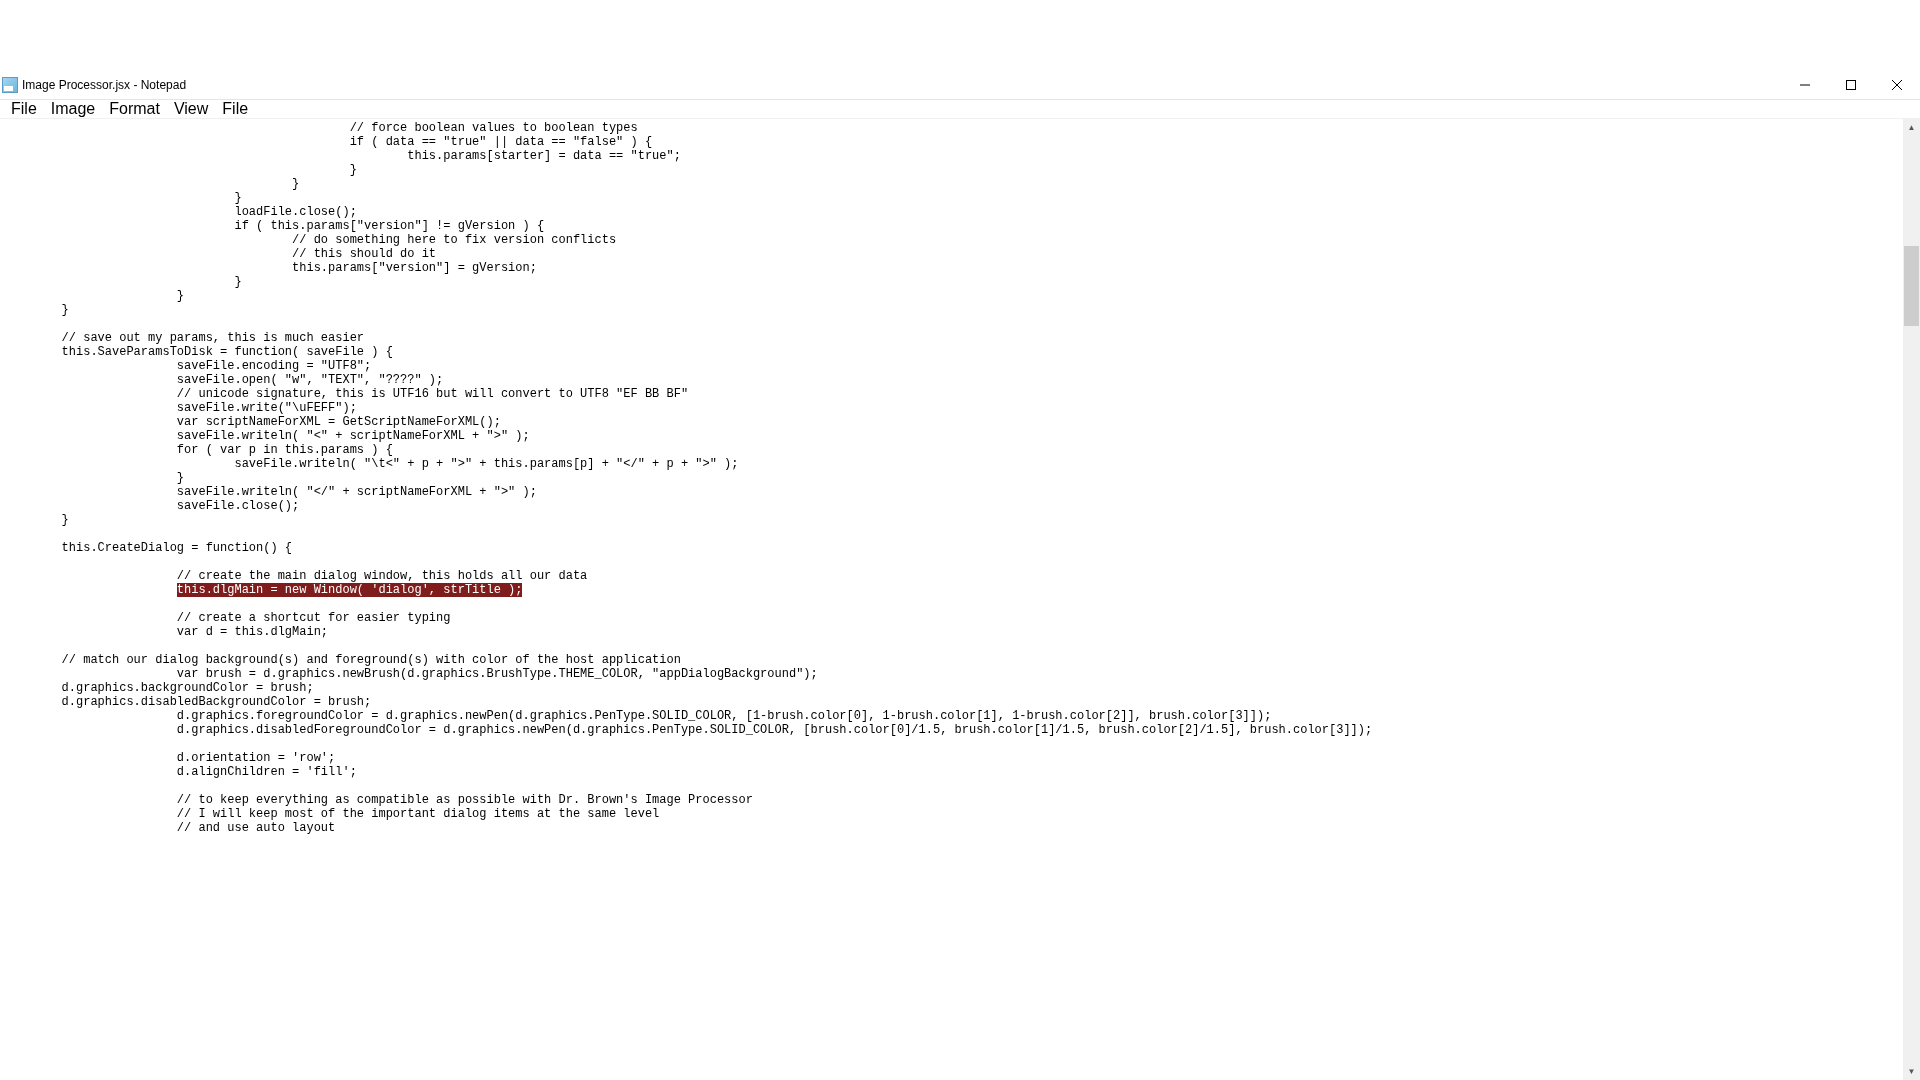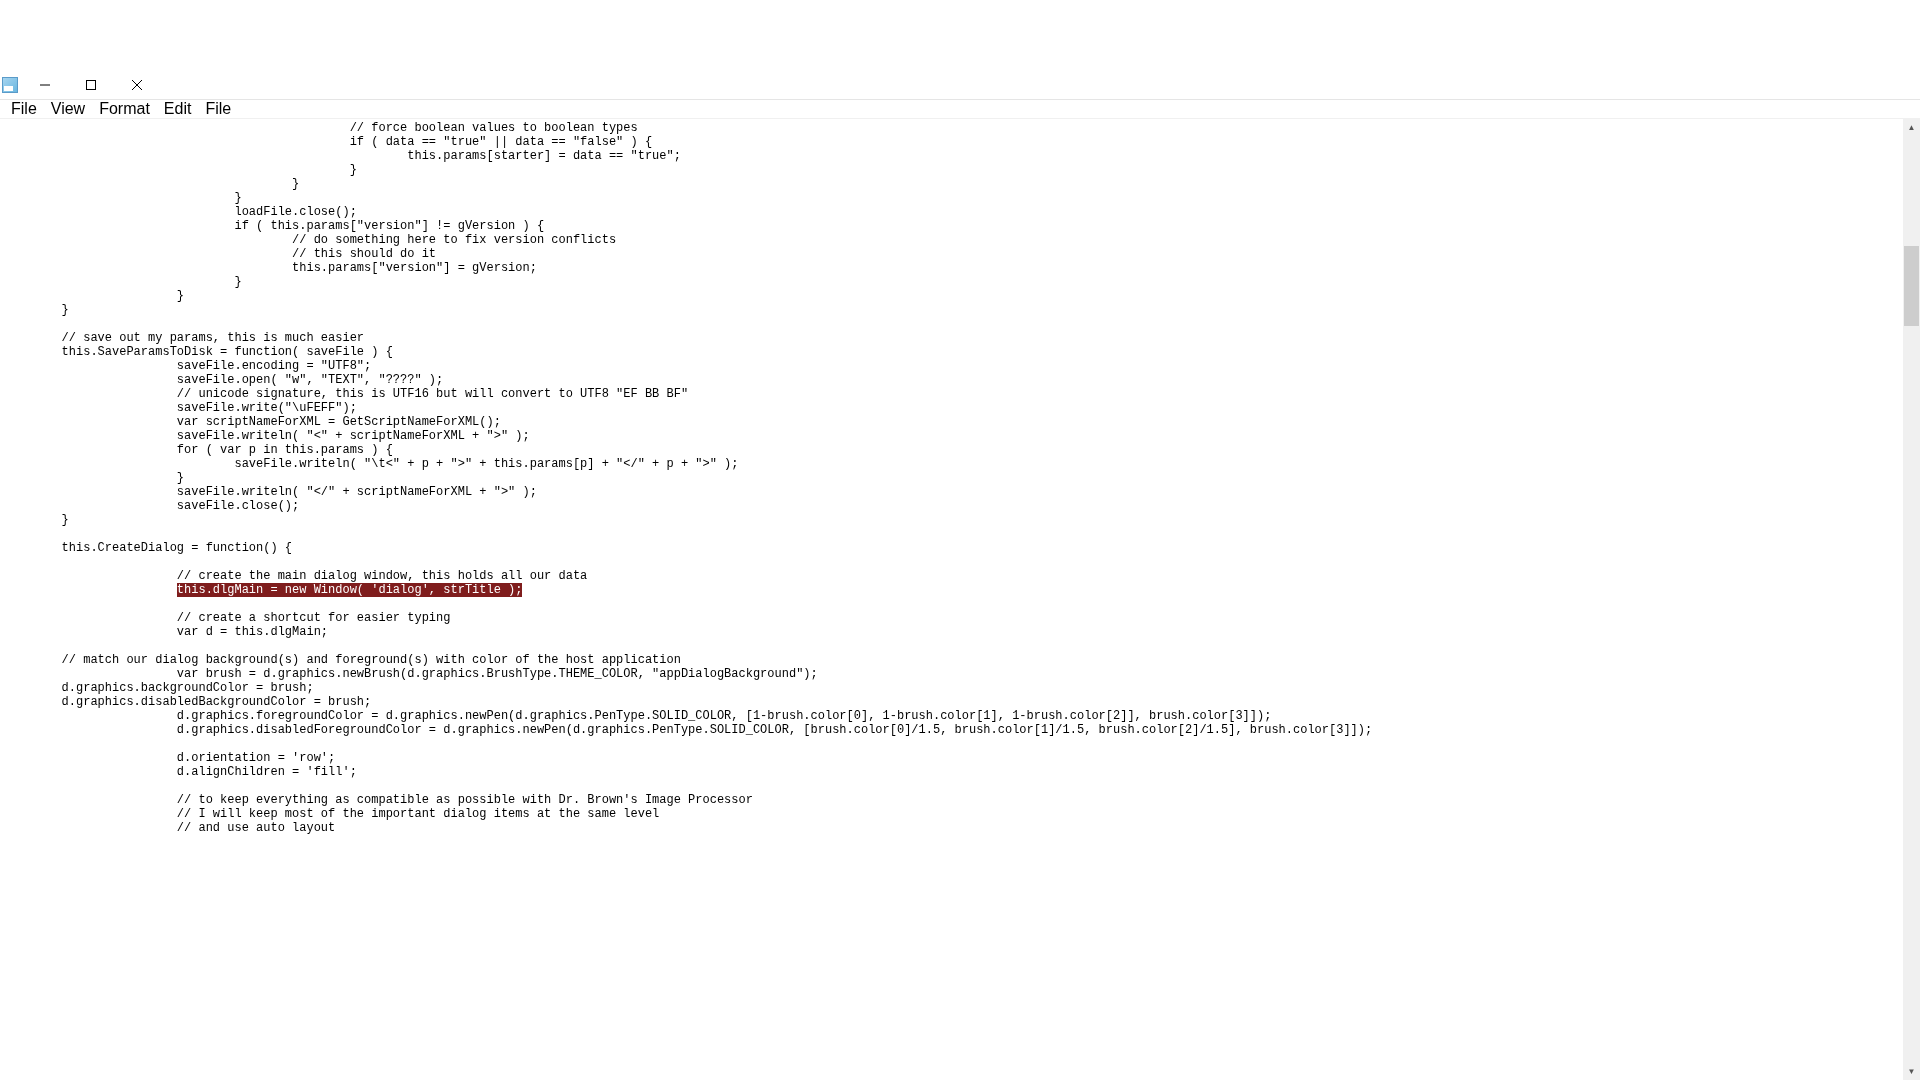--- a/index.html
+++ b/index.html
@@ -114,20 +114,21 @@
 }
 .vscroll-btn.down { position: absolute; bottom: 0; left: 0; right: 0; }
 </style>
 </head>
 <body>
 
 <div class="blank-top"></div>
 
 <div class="titlebar">
   <div class="title-icon"></div>
+  <div class="title-text">Image Processor.jsx - Notepad</div>
   <div class="win-controls">
     <div class="win-btn">
       <svg viewBox="0 0 10 10">
           <line x1="0" y1="5" x2="10" y2="5" stroke="currentColor" stroke-width="1"></line>
         </svg>
     </div>
     <div class="win-btn">
       <svg viewBox="0 0 10 10">
           <rect x="0.5" y="0.5" width="9" height="9" fill="none" stroke="currentColor" stroke-width="1"></rect>
         </svg>
@@ -136,23 +137,23 @@
       <svg viewBox="0 0 10 10">
           <line x1="0" y1="0" x2="10" y2="10" stroke="currentColor" stroke-width="1"></line>
           <line x1="10" y1="0" x2="0" y2="10" stroke="currentColor" stroke-width="1"></line>
         </svg>
     </div>
   </div>
 </div>
 
 <div class="menubar">
   <div class="menu-item">File</div>
+  <div class="menu-item">Image</div>
+  <div class="menu-item">Format</div>
   <div class="menu-item">View</div>
-  <div class="menu-item">Format</div>
-  <div class="menu-item">Edit</div>
   <div class="menu-item">File</div>
 </div>
 
 <div class="editor-wrap">
   <div class="editor"><span>						// force boolean values to boolean types
 						if ( data == "true" || data == "false" ) {
 							this.params[starter] = data == "true";
 						}
 					}
 				}

